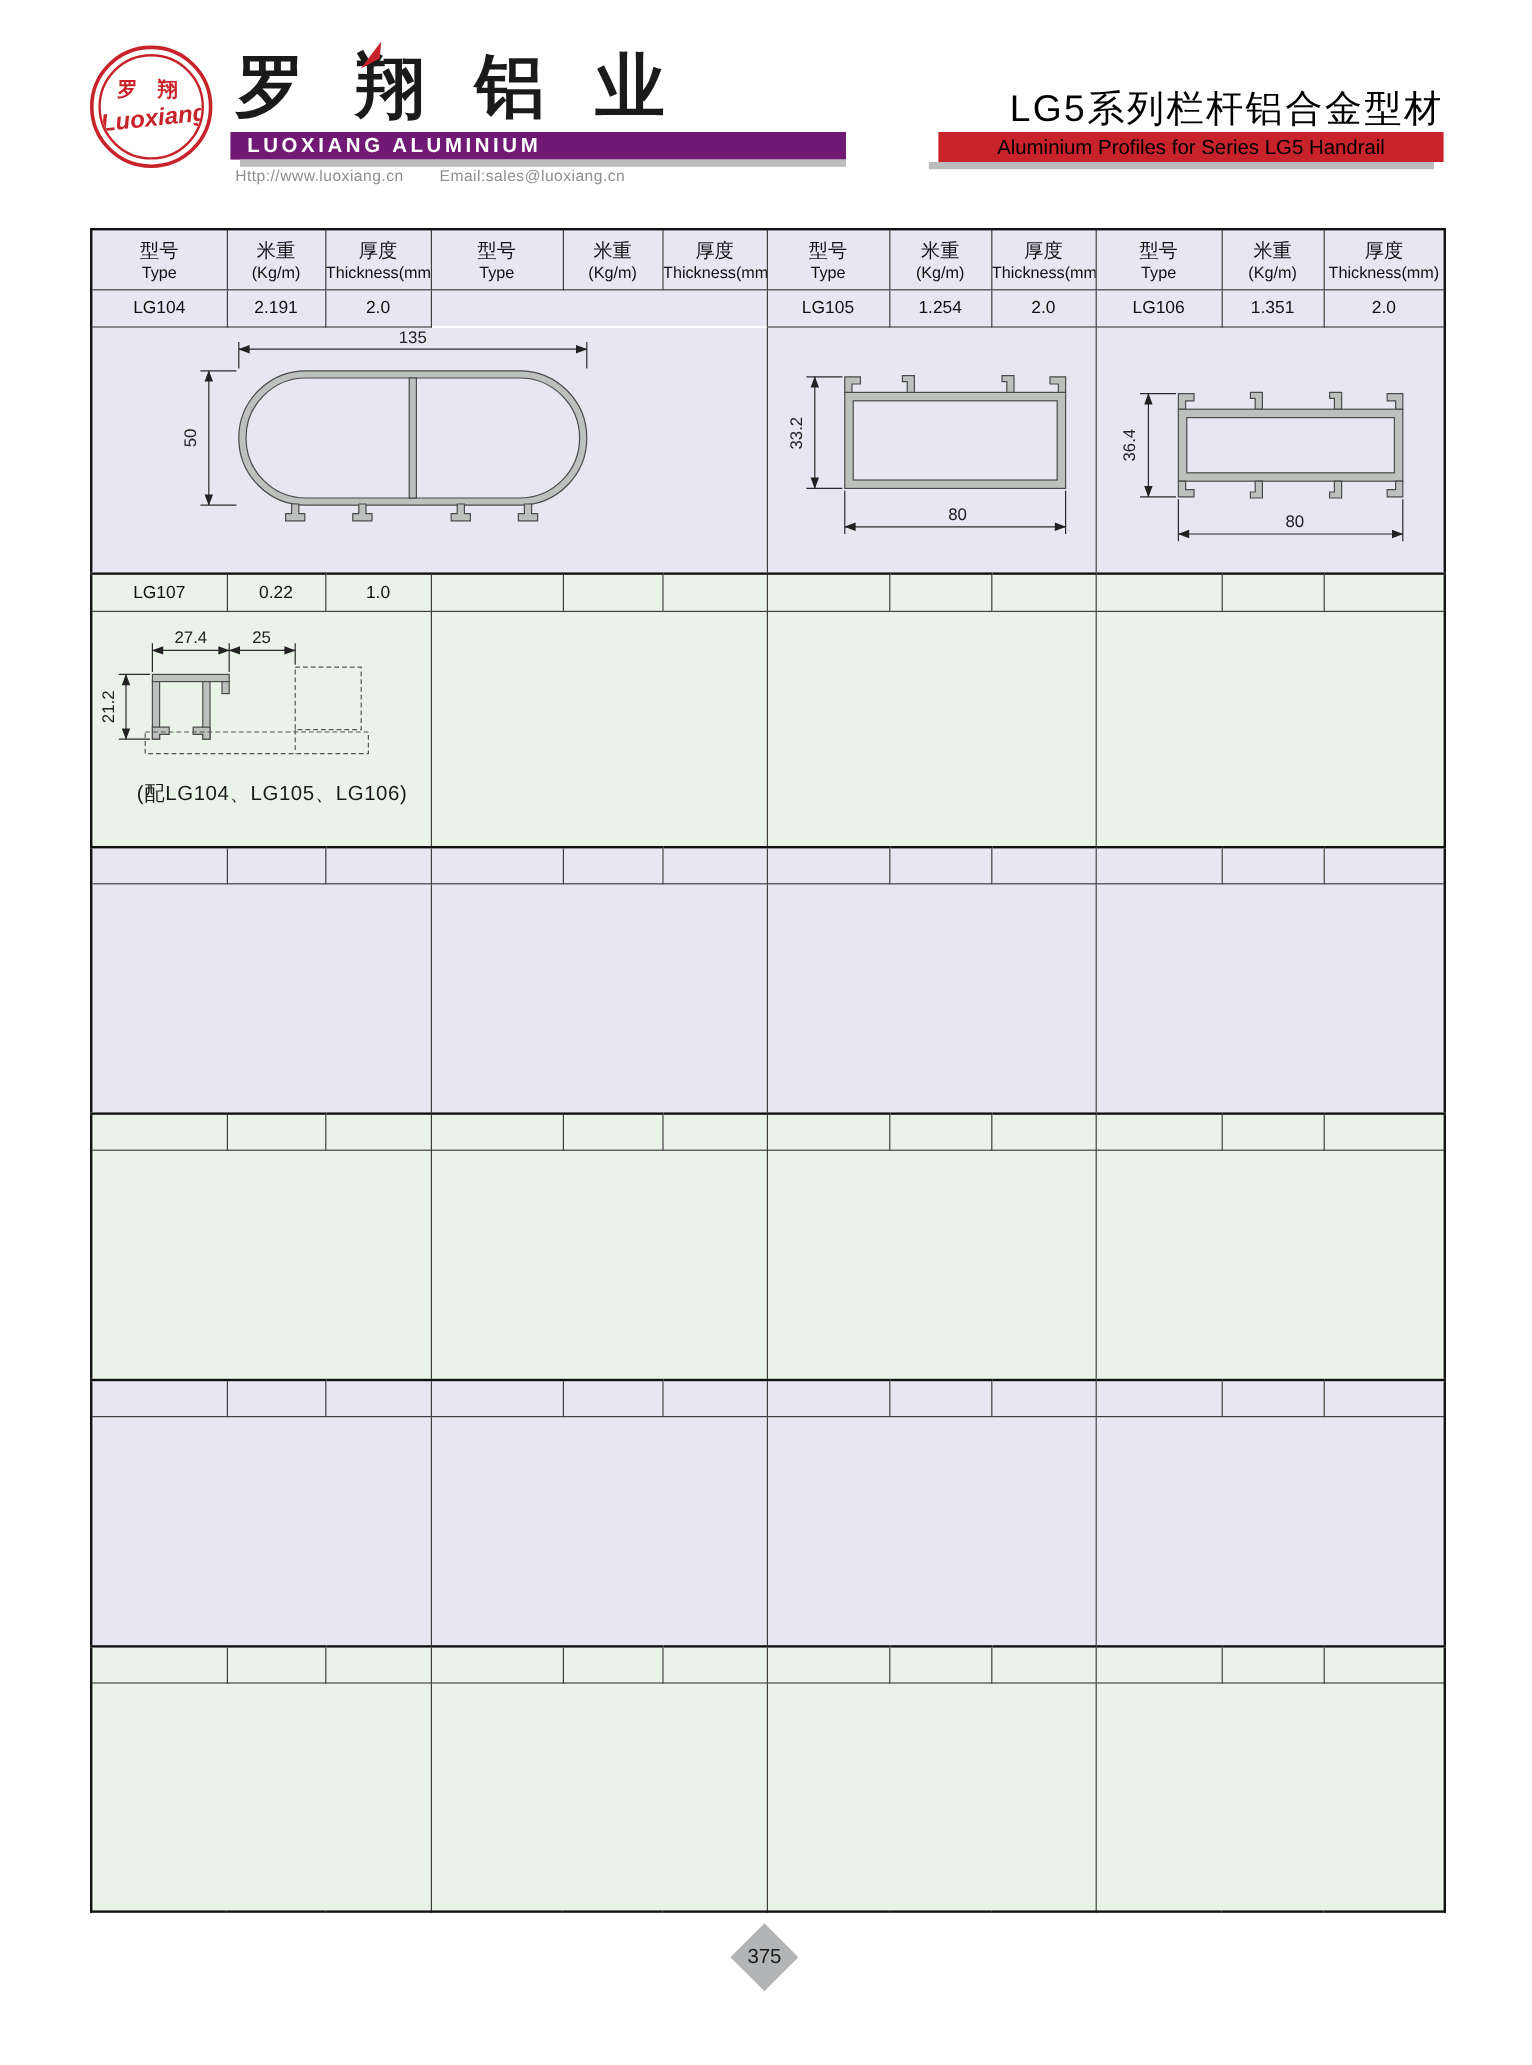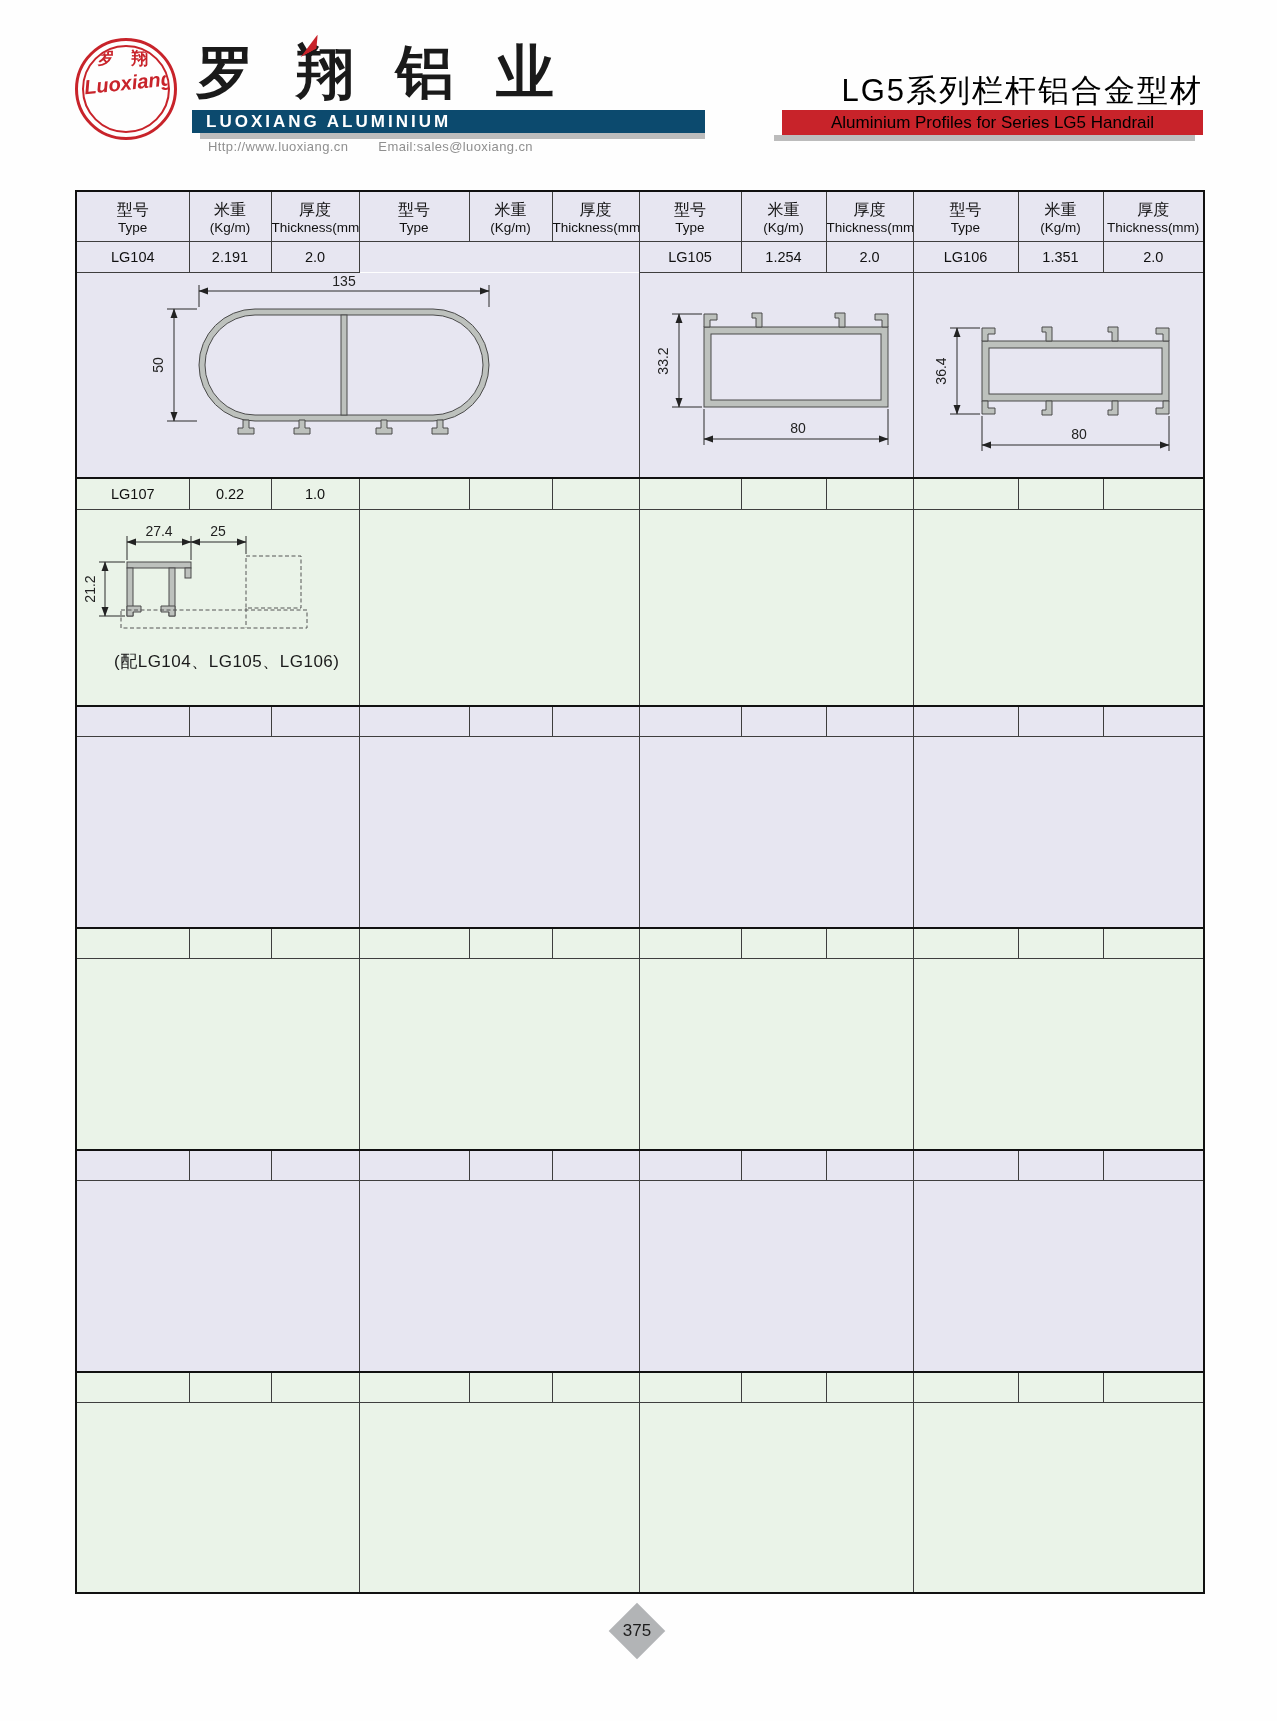--- a/index.html
+++ b/index.html
@@ -2,27 +2,27 @@
 <html><head>
 <meta charset="utf-8">
 <style>
   html,body{margin:0;padding:0;}
   body{width:1277px;height:1721px;background:#fff;font-family:"Liberation Sans",sans-serif;position:relative;}
   .page{position:absolute;inset:0;background:#fefefe;overflow:hidden;}
 
   
   .logo{position:absolute;left:75px;top:38px;width:102px;height:102px;border:3px solid #c8232a;border-radius:50%;box-sizing:border-box;}
   .logo-inner{position:absolute;left:4px;top:4px;right:4px;bottom:4px;border:2px solid #c8232a;border-radius:50%;text-align:center;overflow:hidden;}
-  .logo-cn{margin-top:0;color:#c8232a;font-weight:bold;font-size:17px;letter-spacing:6px;}
+  .logo-cn{margin-top:16px;color:#c8232a;font-weight:bold;font-size:17px;letter-spacing:6px;}
   .logo-script{color:#c8232a;font-size:20px;font-style:italic;font-weight:bold;transform:rotate(-6deg);margin-top:2px;}
   .company-cn{position:absolute;left:196px;top:34px;width:470px;font-size:58px;font-weight:bold;color:#1a1a1a;letter-spacing:42px;white-space:nowrap;}
   .red-swoosh{position:absolute;left:296px;top:40px;width:26px;height:12px;background:#c8232a;transform:rotate(-28deg);clip-path:polygon(0 100%,100% 0,70% 100%);}
-  .bar-left{position:absolute;left:192px;top:110px;width:513px;height:23px;background:#0c4a6e;color:#fff;font-weight:bold;font-size:17px;letter-spacing:3px;line-height:23px;padding-left:14px;box-sizing:border-box;}
+  .bar-left{position:absolute;left:192px;top:110px;width:513px;height:23px;background:#701a75;color:#fff;font-weight:bold;font-size:17px;letter-spacing:3px;line-height:23px;padding-left:14px;box-sizing:border-box;}
   .bar-left-shadow{position:absolute;left:200px;top:133px;width:505px;height:6px;background:#bcbcbc;}
-  .contact{position:absolute;left:196px;top:139px;font-size:13px;color:#8f8f8f;letter-spacing:.4px;margin-left:12px;}
+  .contact{position:absolute;left:196px;top:139px;font-size:13px;color:#8f8f8f;letter-spacing:.4px;}
   .contact span{margin-right:26px;}
   .series-cn{position:absolute;right:74px;top:70px;font-size:31px;font-weight:normal;color:#000000;letter-spacing:2px;}
   .bar-right{position:absolute;left:782px;top:110px;width:421px;height:25px;background:#c8232a;color:#000000;font-size:17px;line-height:25px;text-align:center;}
   .bar-right-shadow{position:absolute;left:774px;top:135px;width:421px;height:6px;background:#bcbcbc;}
 
   
   table.sheet{position:absolute;left:75px;top:190px;width:1128px;border-collapse:collapse;table-layout:fixed;border:2px solid #111;}
   td{border:1px solid #3e3e3e;padding:0;text-align:center;vertical-align:middle;overflow:hidden;}
   .lav{background:#e7e6f1;}
   .grn{background:#eaf3e8;}

